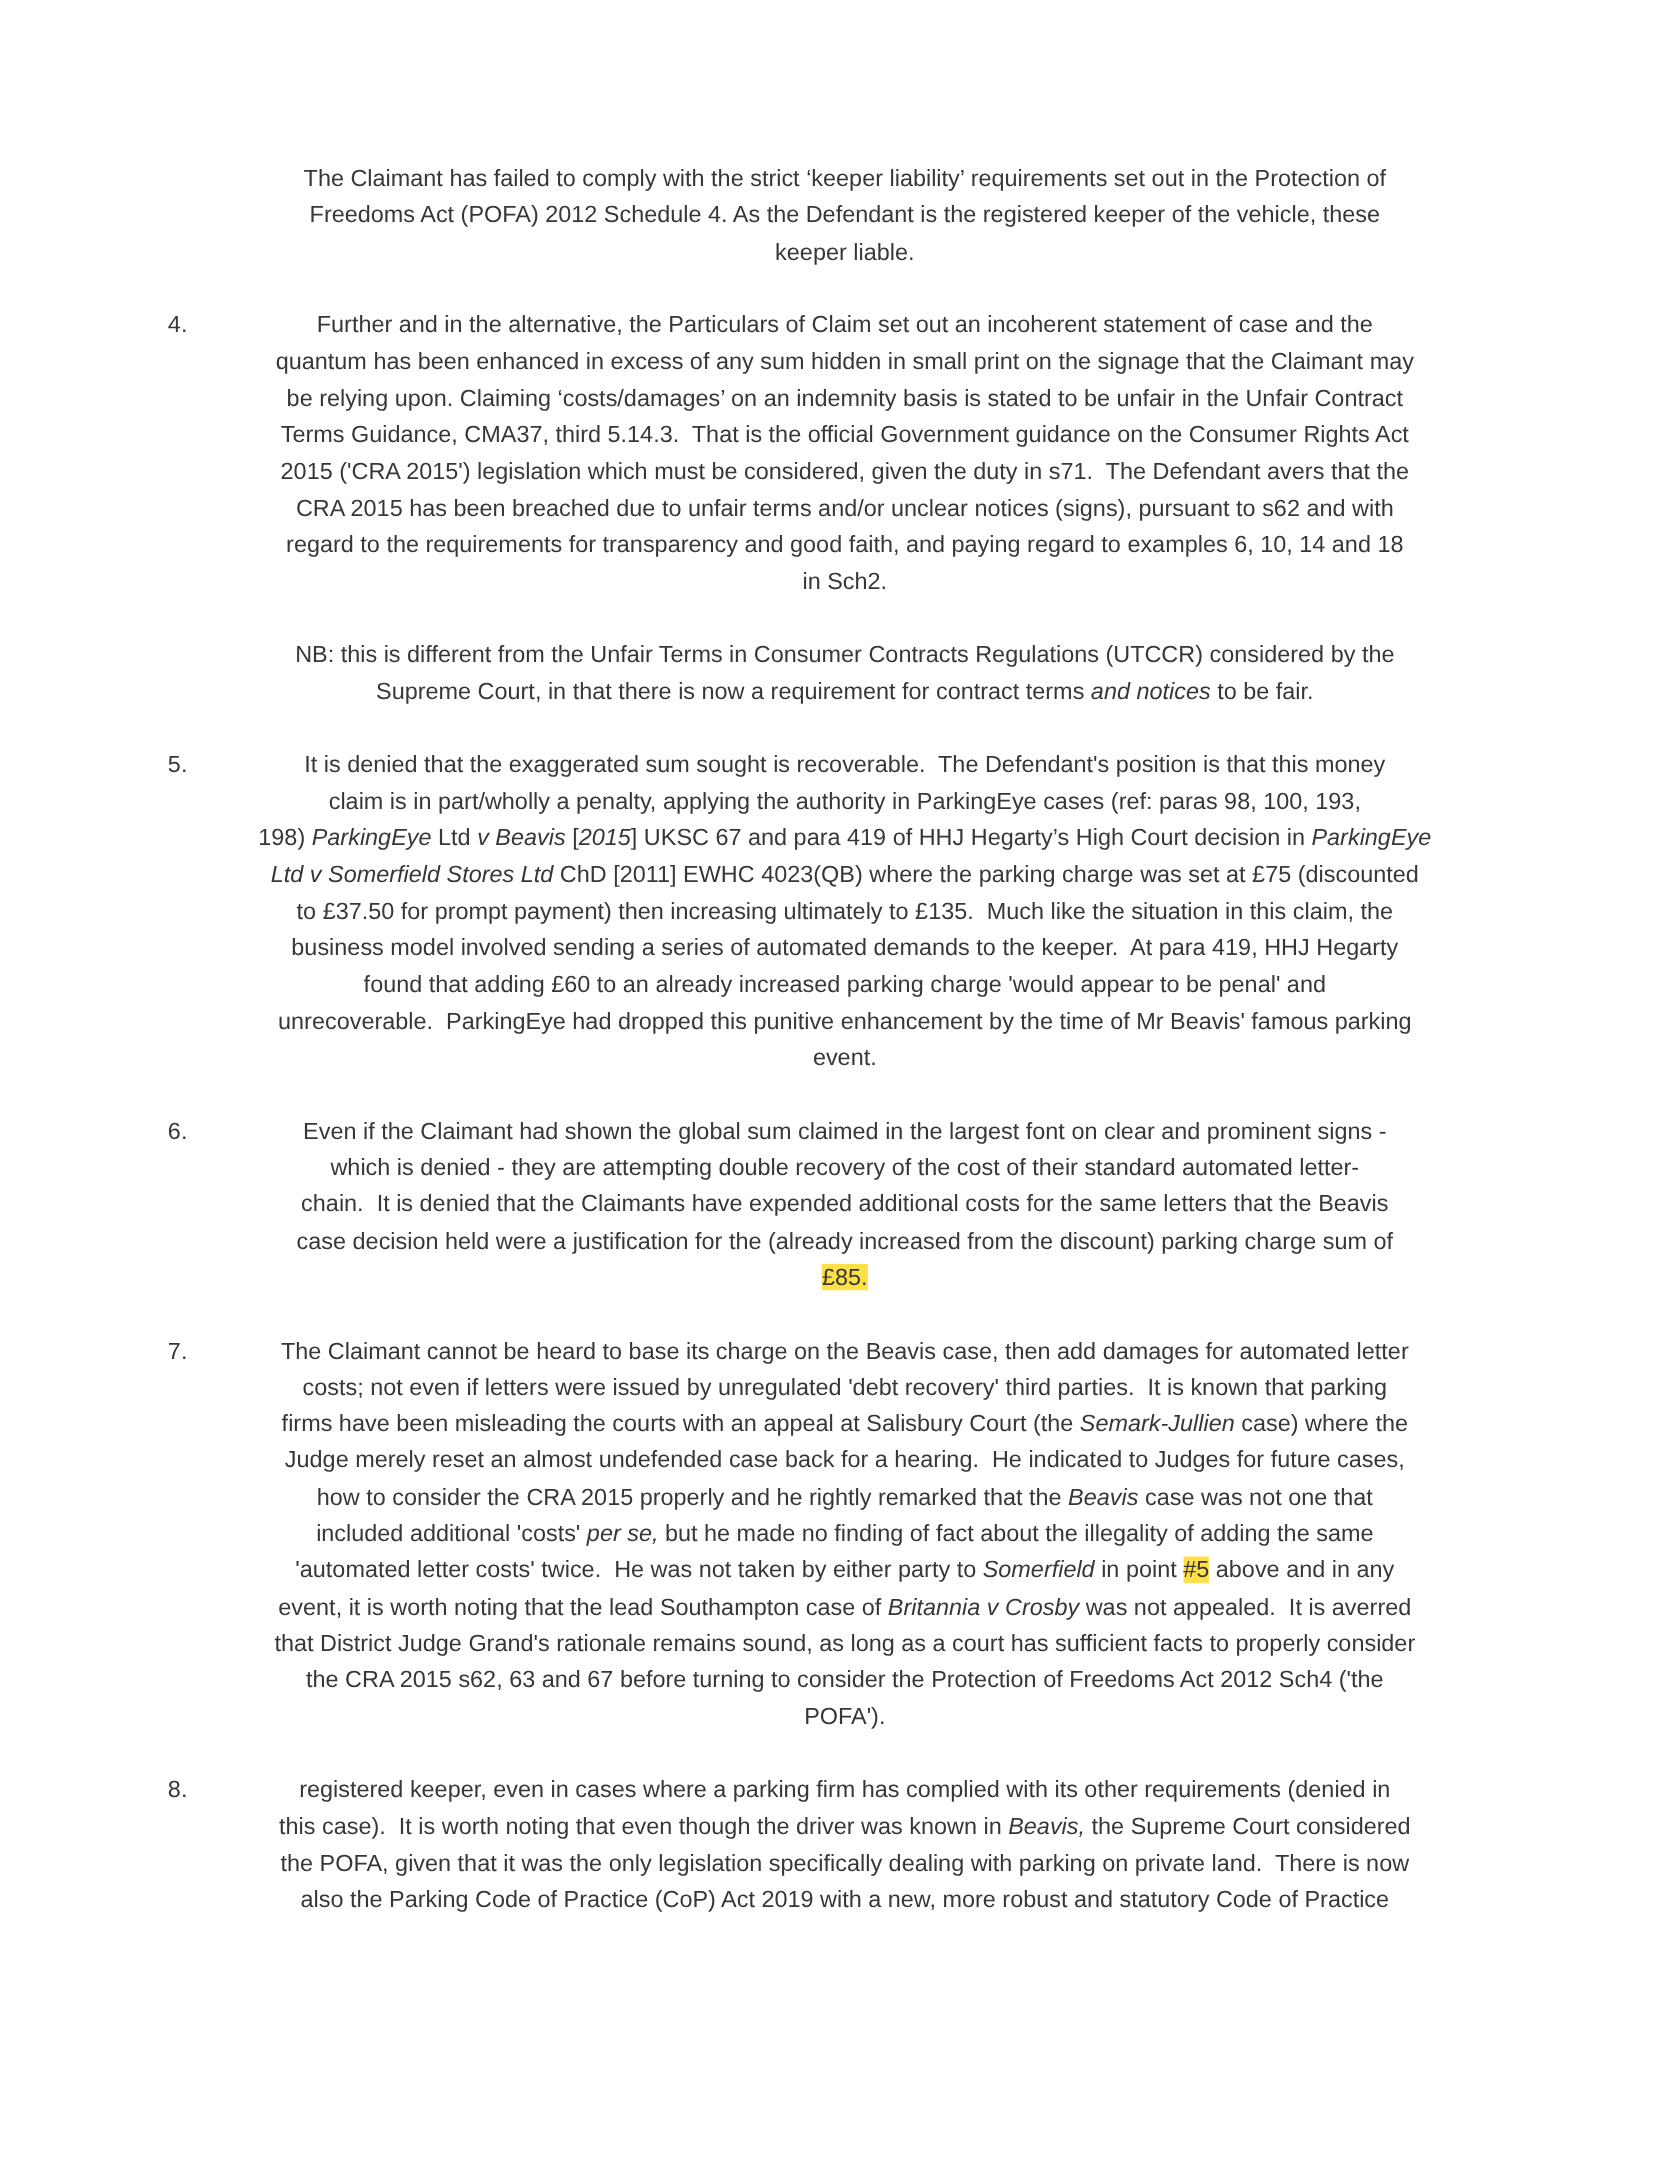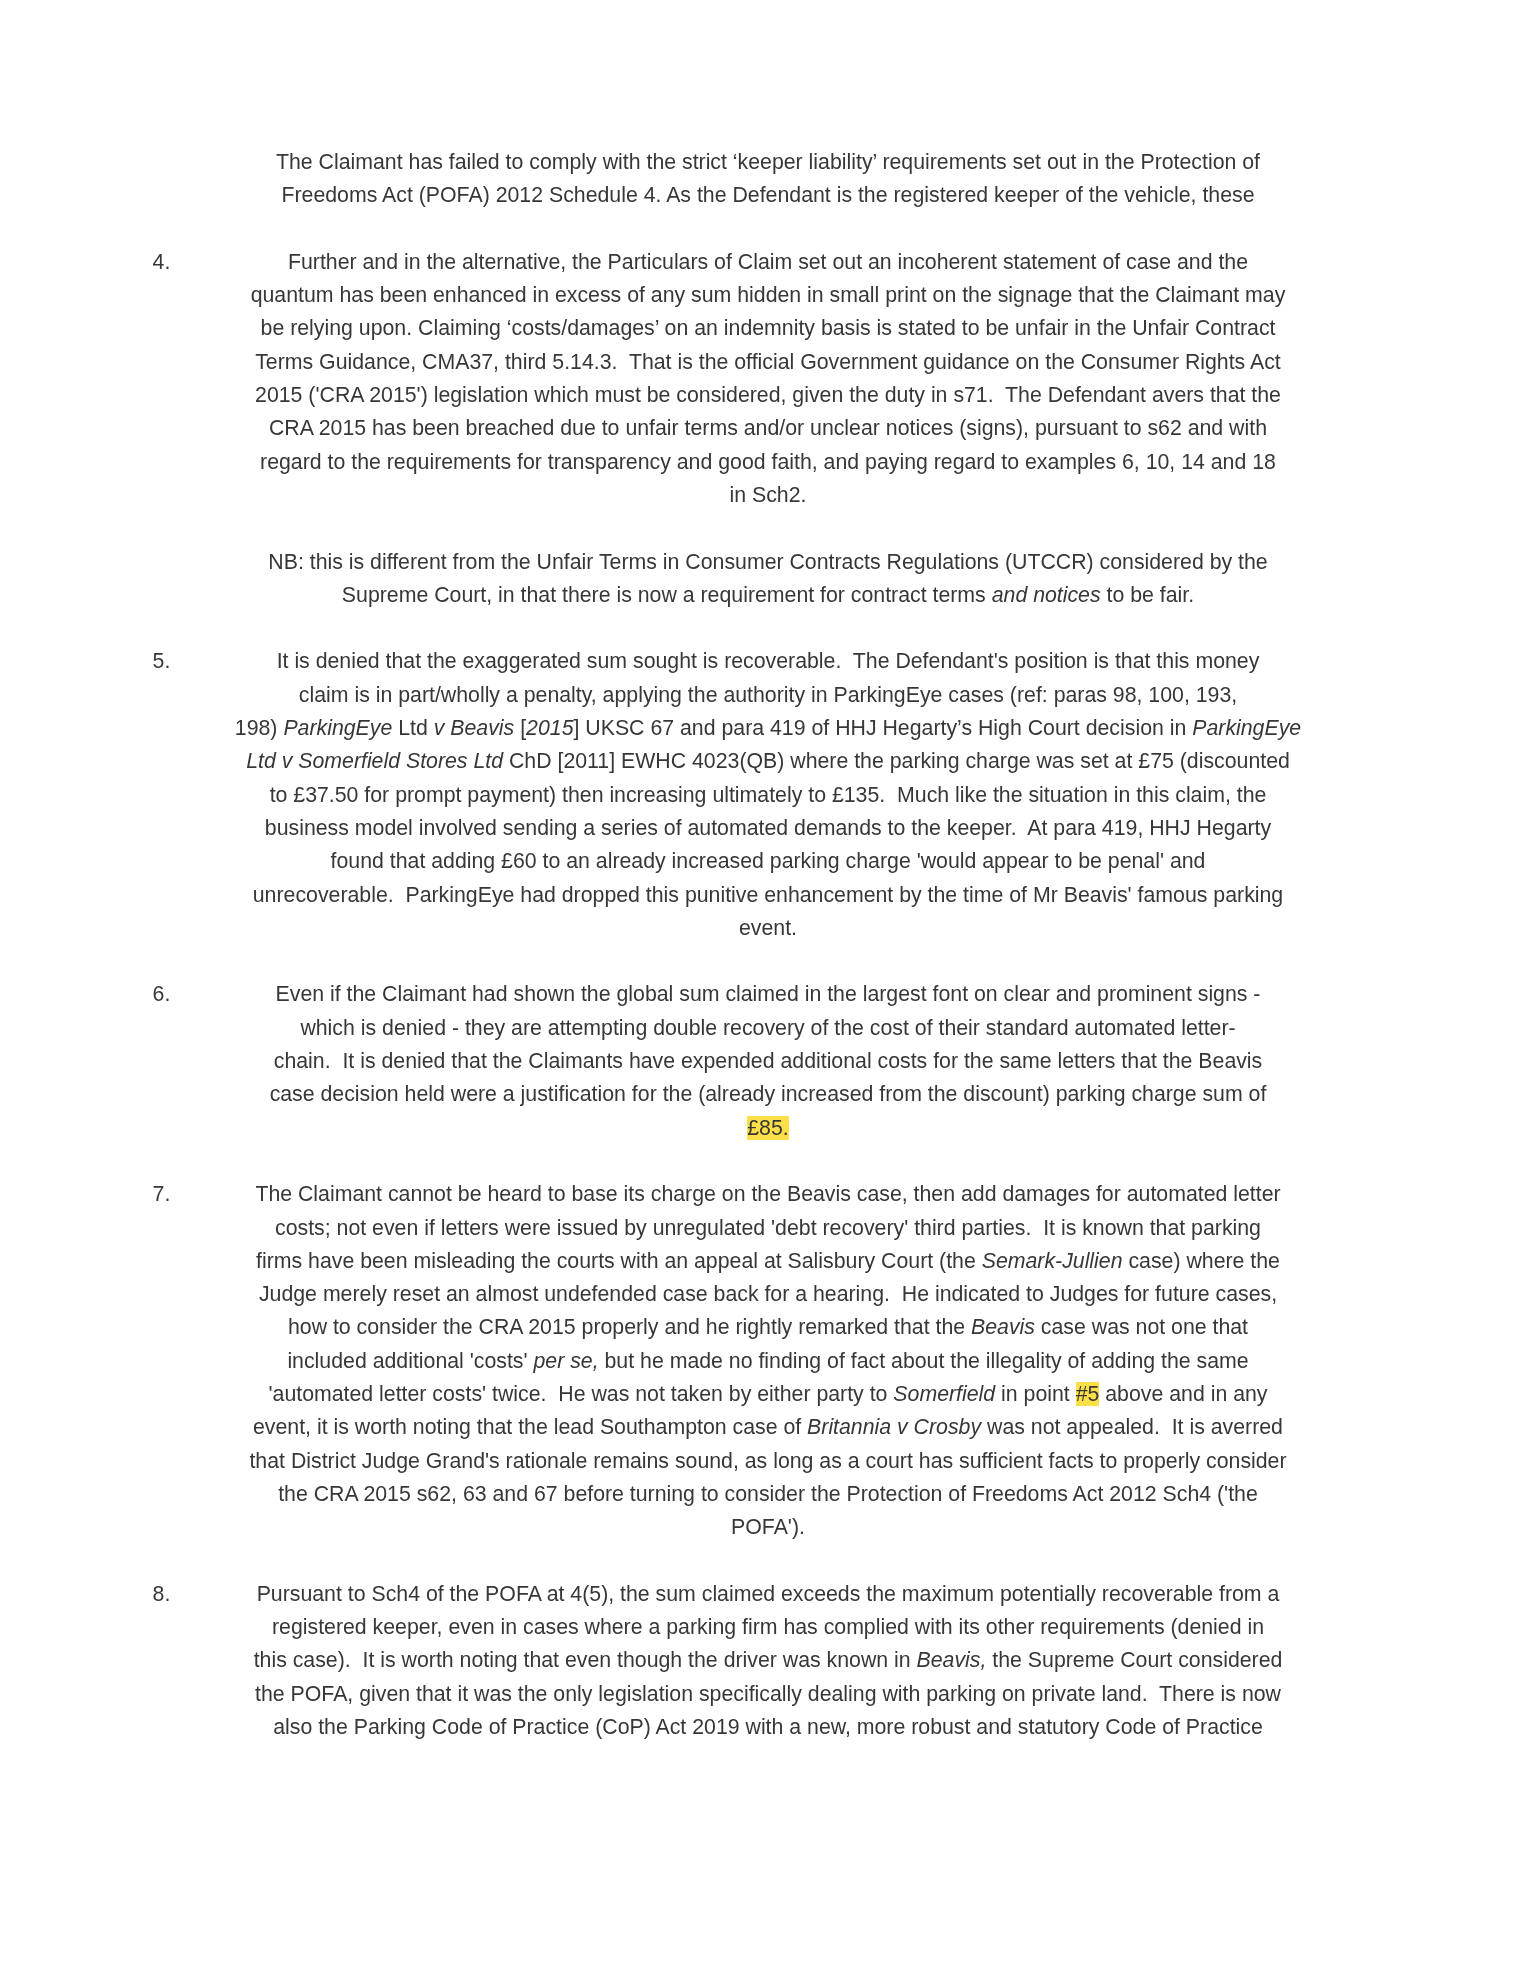--- a/index.html
+++ b/index.html
@@ -47,20 +47,21 @@
   .seg.highlight { background: #fde047; margin-top: 44px; }
 </style>
 </head>
 <body>
 
 <div class="page-content">
     <div class="para">
       <div class="para-body">
         <div class="line"><span class="seg">The Claimant has failed to comply with the strict ‘keeper liability’ requirements set out in the Protection of</span></div>
         <div class="line"><span class="seg">Freedoms Act (POFA) 2012 Schedule 4. As the Defendant is the registered keeper of the vehicle, these</span></div>
+        <div class="line"><span class="seg">keeper liable.</span></div>
       </div>
     </div>
     <div class="para numbered">
       <span class="num">4.</span>
       <div class="para-body">
         <div class="line"><span class="seg">Further and in the alternative, the Particulars of Claim set out an incoherent statement of case and the</span></div>
         <div class="line"><span class="seg">quantum has been enhanced in excess of any sum hidden in small print on the signage that the Claimant may</span></div>
         <div class="line"><span class="seg">be relying upon. Claiming ‘costs/damages’ on an indemnity basis is stated to be unfair in the Unfair Contract</span></div>
         <div class="line"><span class="seg">Terms Guidance, CMA37, third </span><span class="seg bold">5.14.3.</span><span class="seg">  That is the official Government guidance on the Consumer Rights Act</span></div>
         <div class="line"><span class="seg">2015 ('CRA 2015') legislation which must be considered, given the duty in s71.  The Defendant avers that the</span></div>
@@ -111,20 +112,19 @@
         <div class="line"><span class="seg">'automated letter costs' twice.  He was not taken by either party to </span><span class="seg italic">Somerfield</span><span class="seg"> in point </span><span class="seg bold highlight">#5</span><span class="seg"> above and in any</span></div>
         <div class="line"><span class="seg">event, it is worth noting that the lead Southampton case of </span><span class="seg italic">Britannia v Crosby</span><span class="seg"> was not appealed.  It is averred</span></div>
         <div class="line"><span class="seg">that District Judge Grand's rationale remains sound, as long as a court has sufficient facts to properly consider</span></div>
         <div class="line"><span class="seg">the CRA 2015 s62, 63 and 67 before turning to consider the Protection of Freedoms Act 2012 Sch4 ('the</span></div>
         <div class="line"><span class="seg">POFA').</span></div>
       </div>
     </div>
     <div class="para numbered">
       <span class="num">8.</span>
       <div class="para-body">
-        <div class="line"><span class="seg">Pursuant to Sch4 of the POFA at 4(5), the sum claimed exceeds the maximum potentially recoverable from a</span></div>
         <div class="line"><span class="seg">registered keeper, even in cases where a parking firm has complied with its other requirements (denied in</span></div>
         <div class="line"><span class="seg">this case).  It is worth noting that even though the driver was known in </span><span class="seg italic">Beavis,</span><span class="seg"> the Supreme Court considered</span></div>
         <div class="line"><span class="seg">the POFA, given that it was the only legislation specifically dealing with parking on private land.  There is now</span></div>
         <div class="line"><span class="seg">also the Parking Code of Practice (CoP) Act 2019 with a new, more robust and statutory Code of Practice</span></div>
       </div>
     </div>
   </div>
 
 </body></html>

